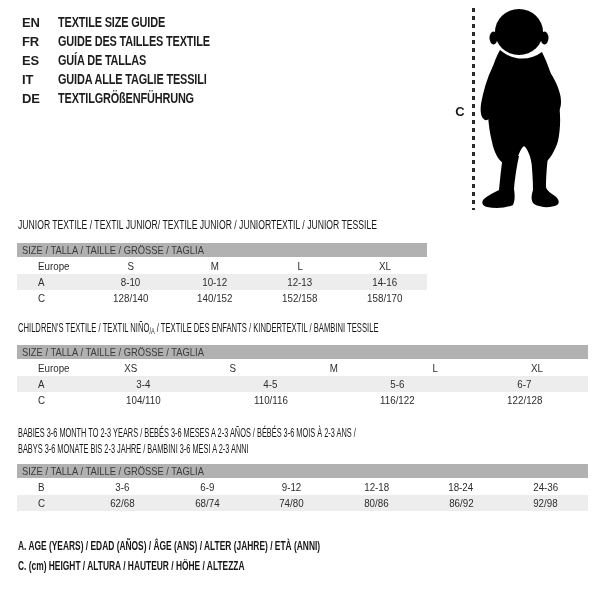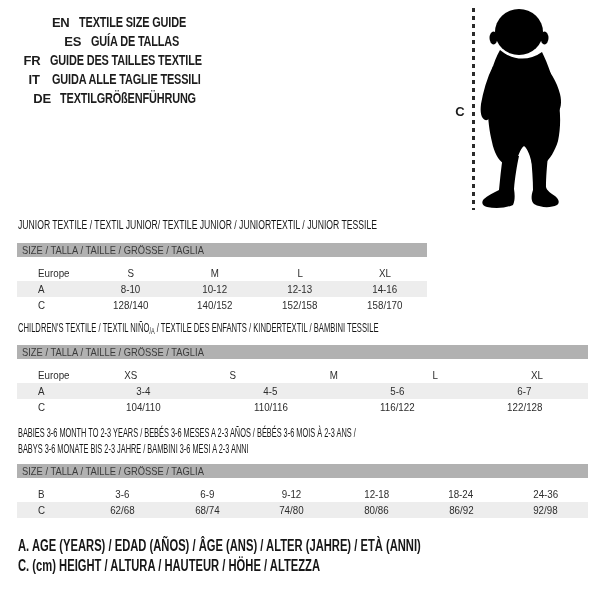--- a/index.html
+++ b/index.html
@@ -1,69 +1,69 @@
 <!DOCTYPE html>
 <html><head>
 <meta charset="utf-8">
 <style>
   html,body{margin:0;padding:0;background:#fff;}
   .canvas{
     position:relative;width:600px;height:600px;background:#fff;overflow:hidden;
     font-family:"Liberation Sans", sans-serif;color:#1c1c1c;
   }
   
-  .lang-block{position:absolute;left:14px;top:12px;text-align:center;}
+  .lang-block{position:absolute;left:22px;top:12px;}
   .lang-row{height:19px;line-height:19px;white-space:nowrap;}
   .lang-code{display:inline-block;width:36px;font-weight:bold;font-size:13px;letter-spacing:-.2px;}
   .lang-title{display:inline-block;font-weight:bold;font-size:14px;letter-spacing:-.2px;
     transform:scaleX(.78);transform-origin:0 50%;white-space:nowrap;}
   
   .dash-line{position:absolute;left:472px;top:8px;width:3px;height:202px;
     background:repeating-linear-gradient(to bottom,#2a2a2a 0 4px,transparent 4px 8px);}
   .fig-label{position:absolute;left:452px;top:104px;width:16px;text-align:center;
     font-weight:bold;font-size:13px;}
   .baby{position:absolute;left:478px;top:8px;width:100px;height:202px;}
   
   .ttl{position:absolute;left:18px;white-space:nowrap;font-weight:normal;font-size:12.5px;
     line-height:16px;color:#161616;}
   .sqz{display:inline-block;transform-origin:0 50%;white-space:nowrap;}
   .sc69{transform:scaleX(.69);} .sc61{transform:scaleX(.61);} .sc59{transform:scaleX(.59);}
   .sub{font-size:9px;position:relative;top:2px;}
   
   .tbl{position:absolute;left:17px;}
   .bar{height:14px;line-height:14px;background:#b1b1b1;color:#3b3b3b;
-    font-size:11px;padding-left:5px;white-space:nowrap;margin-bottom:8px;}
+    font-size:11px;padding-left:5px;white-space:nowrap;margin-bottom:1px;}
   .bar .sq{transform-origin:0 50%;}
   .trow{display:flex;height:16px;line-height:16px;font-size:11.5px;color:#2d2d2d;}
   .trow.shaded{background:#ededed;}
   .tlbl{padding-left:5px;white-space:nowrap;margin-left:16px;}
   .t1 .tlbl{width:50px;} .t23 .tlbl{width:42px;}
   .tcell{flex:1;text-align:center;white-space:nowrap;}
   .sq{display:inline-block;font-style:normal;transform:scaleX(.85);}
   .tlbl .sq{transform-origin:0 50%;}
   .tcell .sq{transform-origin:50% 50%;}
   
-  .foot{position:absolute;left:18px;top:536px;font-weight:bold;font-size:16px;
+  .foot{position:absolute;left:18px;top:536px;font-weight:bold;font-size:12px;
     line-height:20px;color:#161616;}
   .foot .sqz{transform:scaleX(.70);}
 </style>
 </head>
 <body>
 
 <div class="canvas">
 
   <div class="lang-block">
     <div class="lang-row">
       <span class="lang-code">EN</span><span class="lang-title">TEXTILE SIZE GUIDE</span>
     </div>
     <div class="lang-row">
-      <span class="lang-code">ES</span><span class="lang-title">GUÍA DE TALLAS</span>
+      <span class="lang-code">FR</span><span class="lang-title">GUIDE DES TAILLES TEXTILE</span>
     </div>
     <div class="lang-row">
-      <span class="lang-code">FR</span><span class="lang-title">GUIDE DES TAILLES TEXTILE</span>
+      <span class="lang-code">ES</span><span class="lang-title">GUÍA DE TALLAS</span>
     </div>
     <div class="lang-row">
       <span class="lang-code">IT</span><span class="lang-title">GUIDA ALLE TAGLIE TESSILI</span>
     </div>
     <div class="lang-row">
       <span class="lang-code">DE</span><span class="lang-title">TEXTILGRÖßENFÜHRUNG</span>
     </div>
   </div>
 
   <div class="dash-line"></div>

